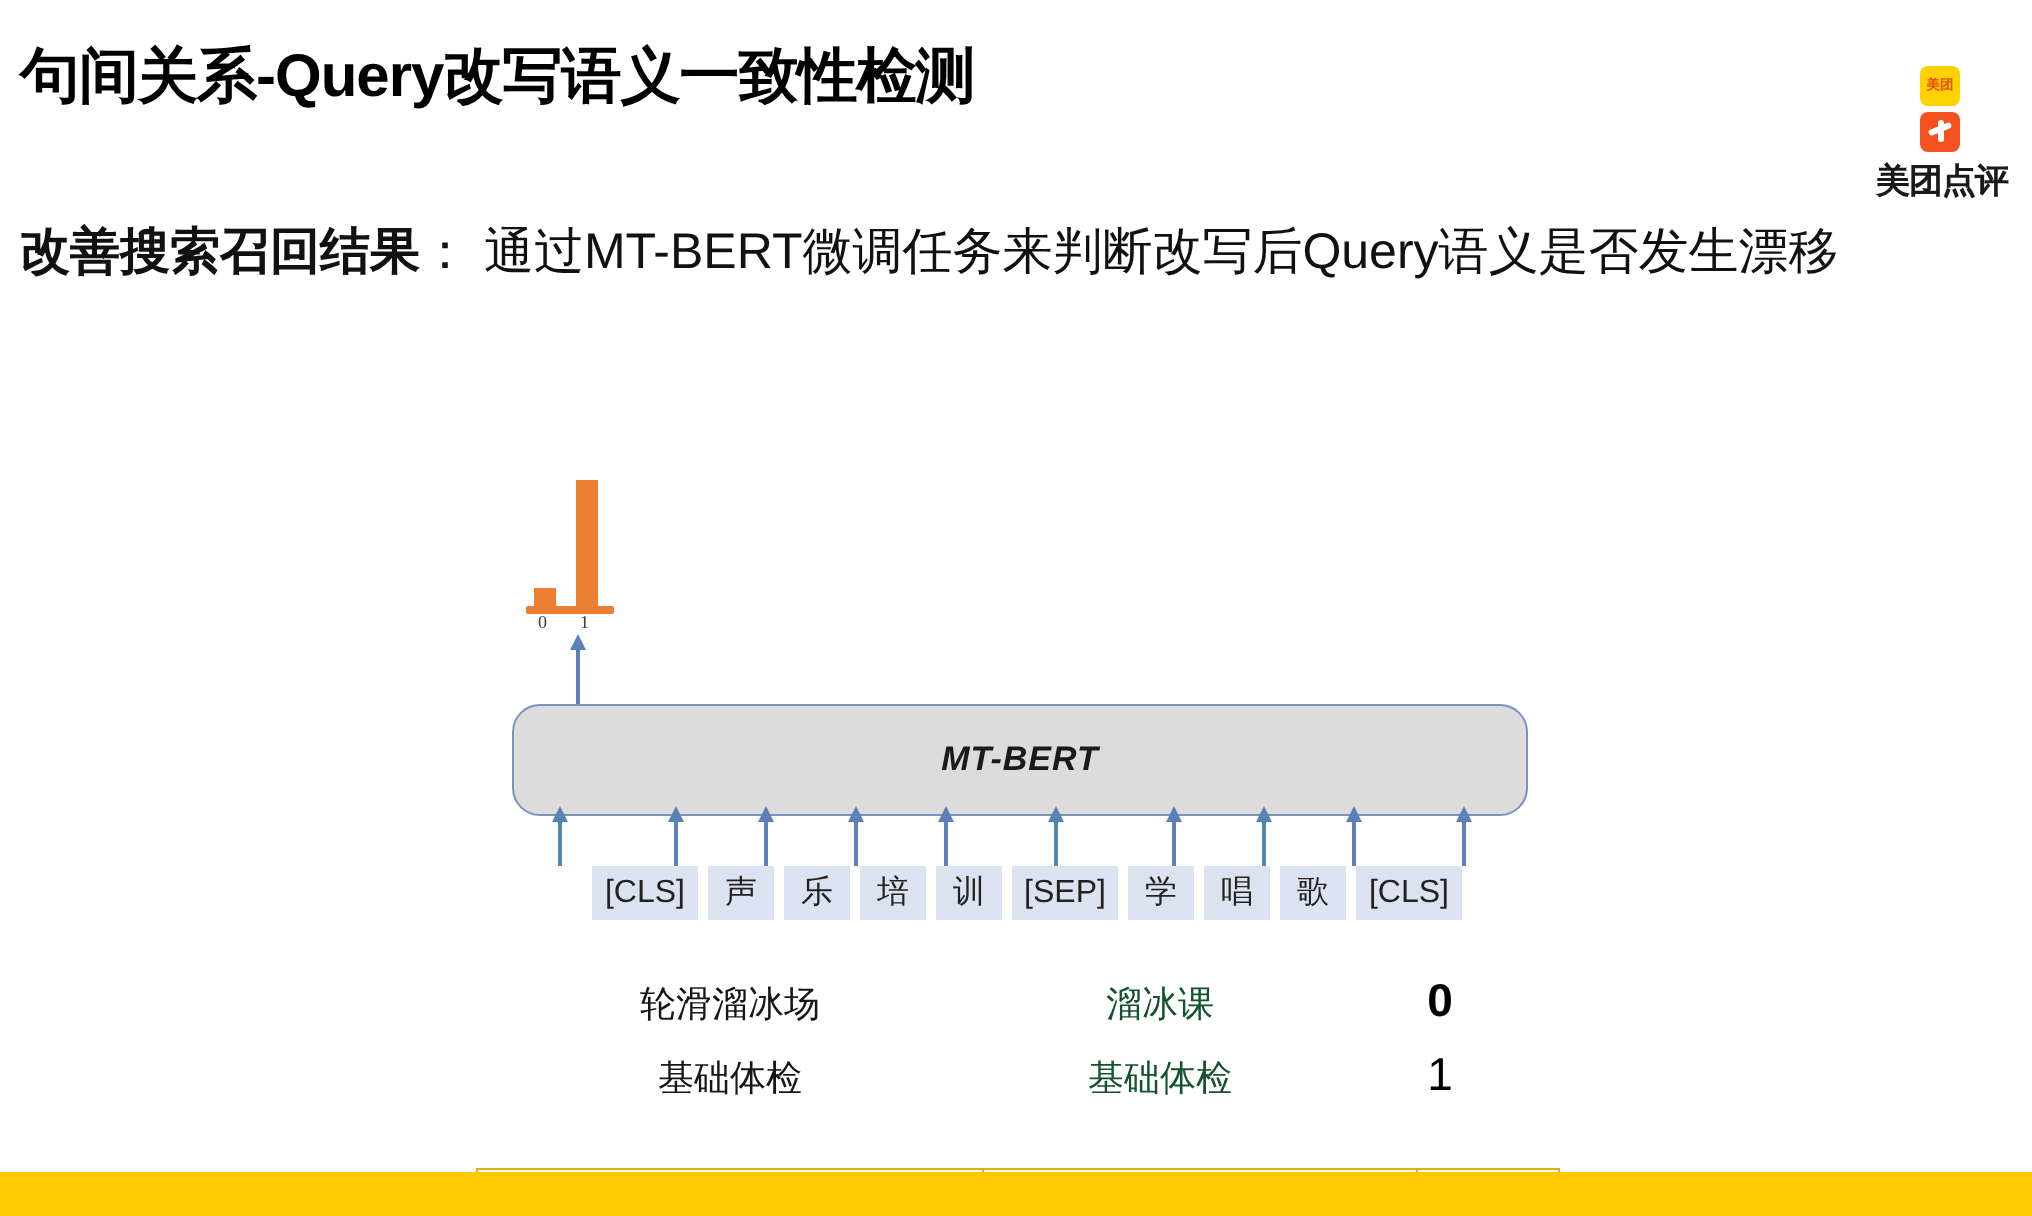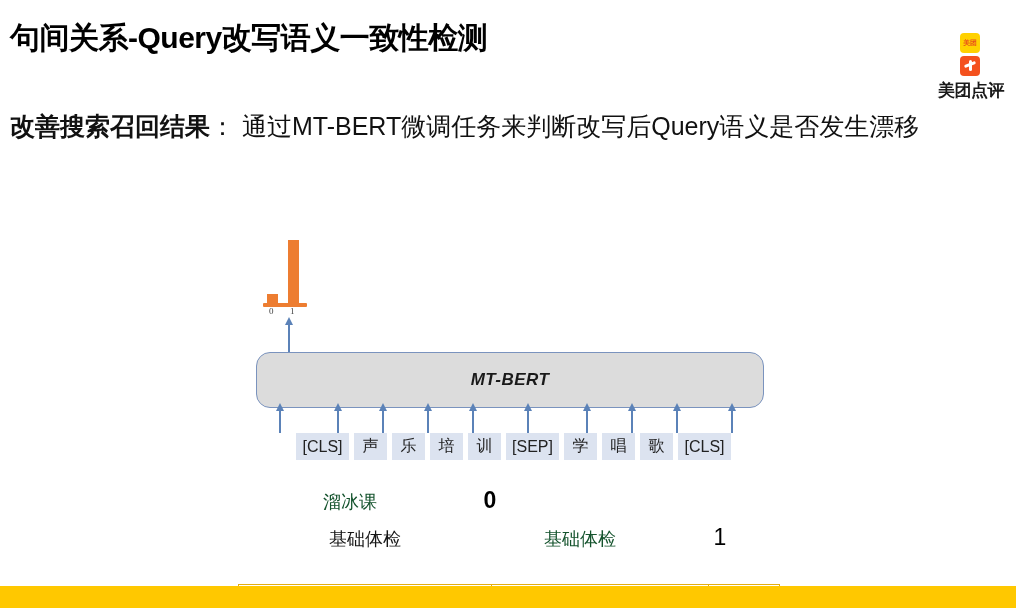--- a/index.html
+++ b/index.html
@@ -361,20 +361,21 @@
   <span class="token narrow">训</span>
   <span class="token wide">[SEP]</span>
   <span class="token narrow">学</span>
   <span class="token narrow">唱</span>
   <span class="token narrow">歌</span>
   <span class="token wide">[CLS]</span>
 </div>
 
 <div class="examples">
   <div class="example-row">
+    <span class="ex-col-a">轮滑溜冰场</span>
     <span class="ex-col-b">溜冰课</span>
     <span class="ex-col-c bold">0</span>
   </div>
   <div class="example-row">
     <span class="ex-col-a">基础体检</span>
     <span class="ex-col-b">基础体检</span>
     <span class="ex-col-c">1</span>
   </div>
 </div>
 

